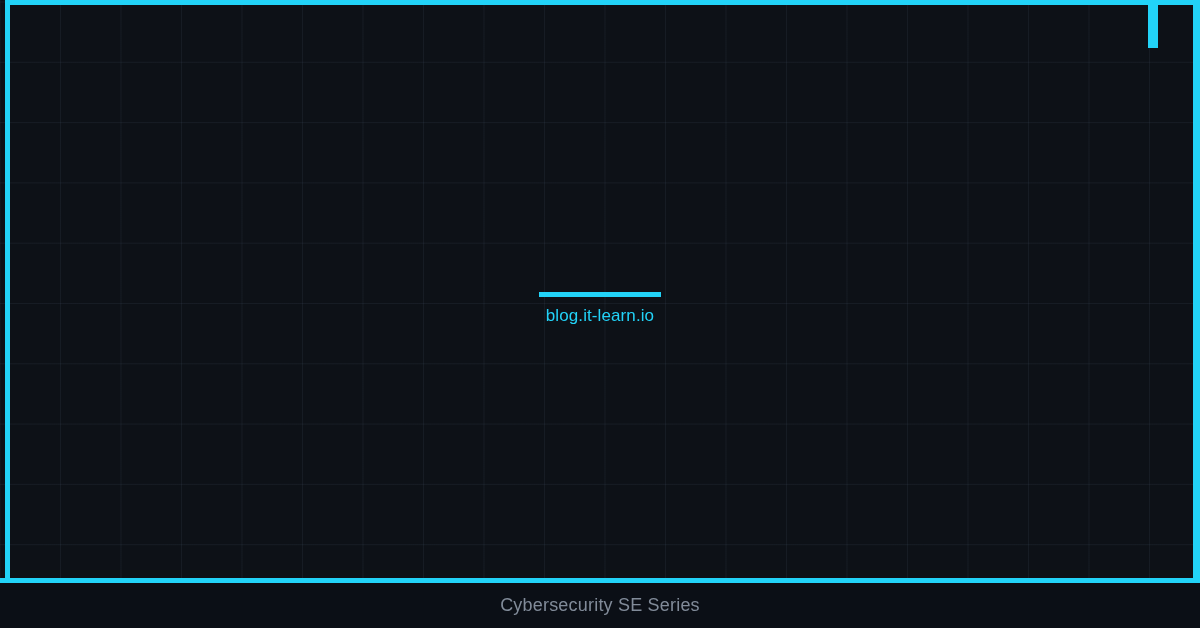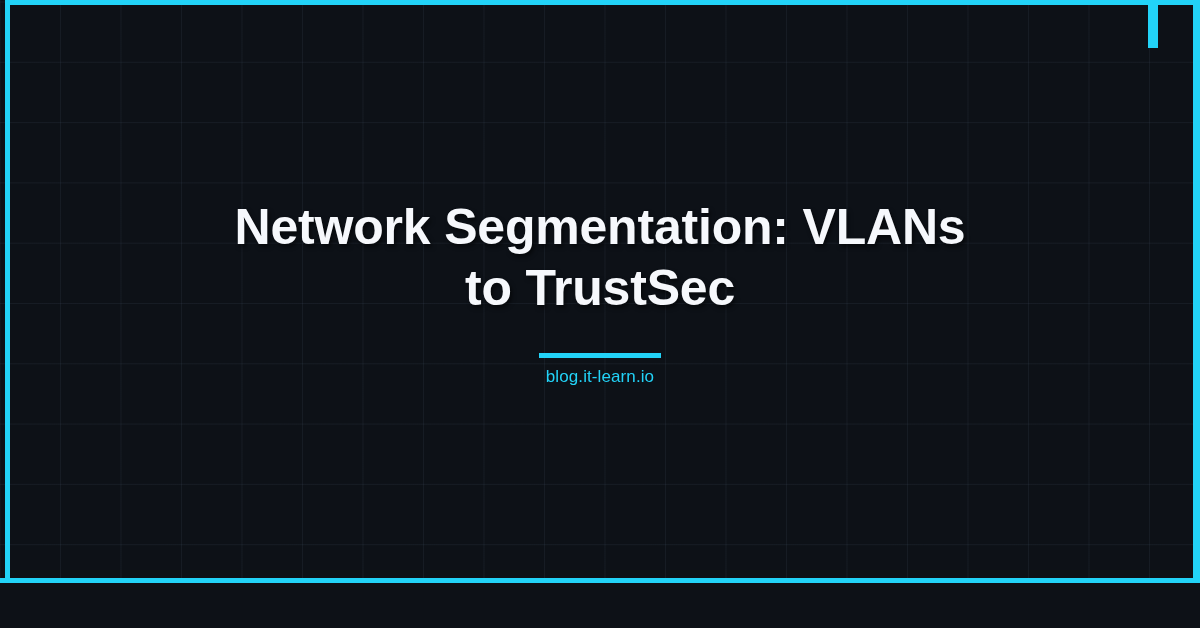--- a/index.html
+++ b/index.html
@@ -126,19 +126,21 @@
 
   <div id="grid-overlay"></div>
 
   <div class="frame-bar" id="frame-top"></div>
   <div class="frame-bar" id="frame-left"></div>
   <div class="frame-bar" id="frame-bottom"></div>
   <div class="frame-bar" id="frame-right"></div>
   <div id="frame-tick"></div>
 
   <div id="content-block">
-    <h1 id="title">Network Segmentation: VLANs to TrustSec</h1>
     <div id="accent-divider"></div>
     <div id="site-url">blog.it-learn.io</div>
   </div>
 
+  <div id="footer-strip">
+    <div id="footer-text">Cybersecurity SE Series</div>
+  </div>
 
 </div>
 
 </body></html>

